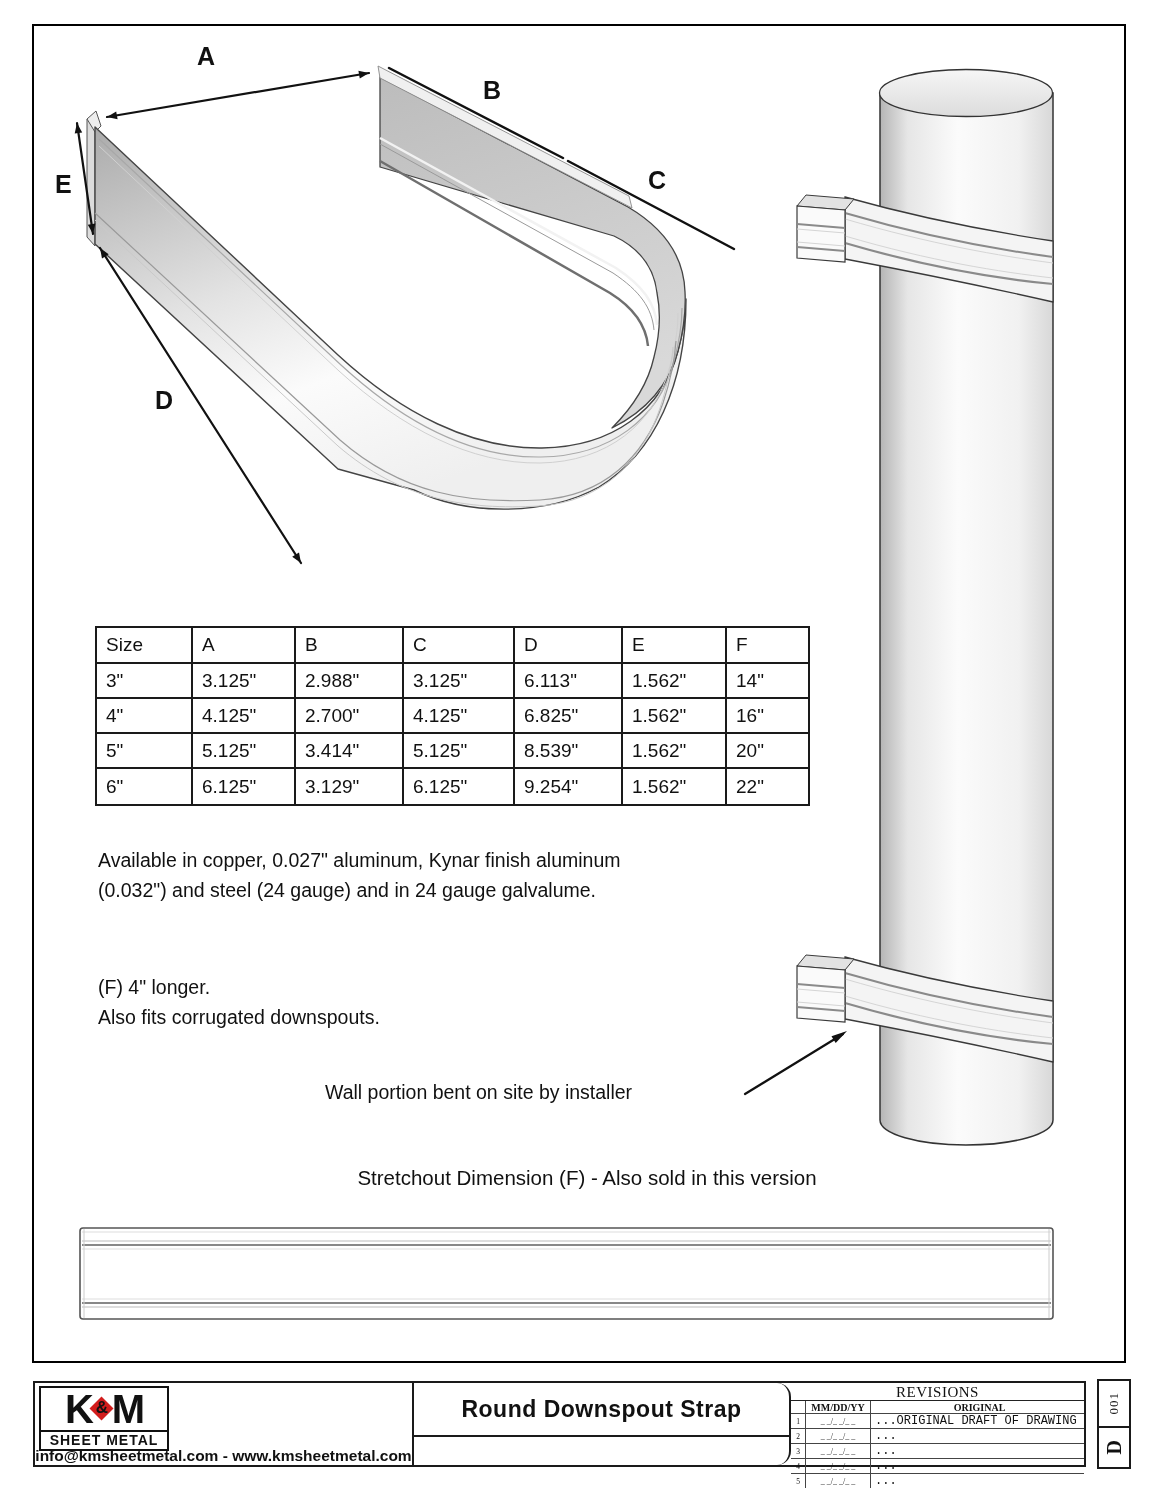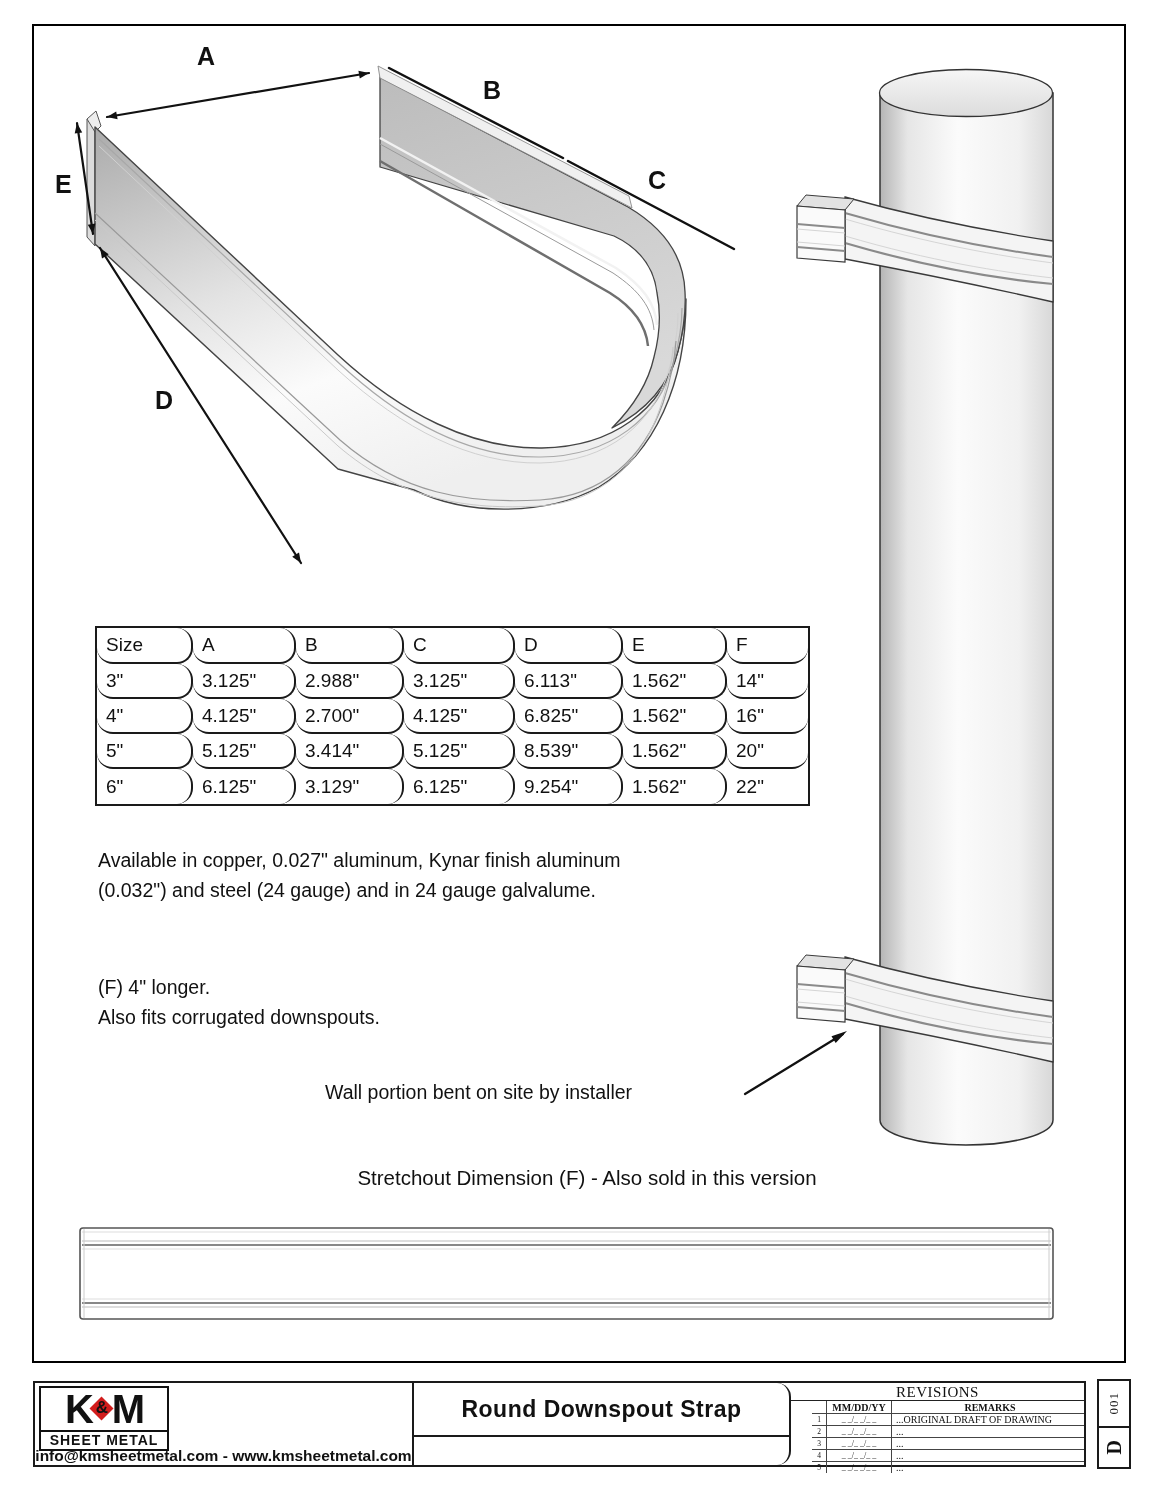--- a/index.html
+++ b/index.html
@@ -9,21 +9,21 @@
   .dim-label{position:absolute;font-size:25px;font-weight:600;letter-spacing:1px;color:#111;}
   
   .note{position:absolute;font-size:19.5px;line-height:30px;font-weight:500;white-space:nowrap;}
   .callout{position:absolute;font-size:19.5px;font-weight:500;white-space:nowrap;}
   .caption{position:absolute;font-size:20.5px;font-weight:500;text-align:center;white-space:nowrap;}
   
   .dim-table{position:absolute;left:95px;top:626px;border:2px solid #1a1a1a;display:grid;
     grid-template-columns:96px 103px 108px 111px 108px 104px 81px;
     grid-template-rows:36px 35px 35px 35px 35px;background:#fff;}
   .dim-table .cell{border-right:2px solid #1a1a1a;border-bottom:2px solid #1a1a1a;
-    font-size:19px;font-weight:500;display:flex;align-items:center;padding-left:9px;white-space:nowrap;border-radius:16px;}
+    font-size:19px;font-weight:500;display:flex;align-items:center;padding-left:9px;white-space:nowrap;}
   .dim-table .cell.last-col{border-right:none;}
   .dim-table .cell.last-row{border-bottom:none;}
   
   .tblock{position:absolute;left:33px;top:1381px;width:1049px;height:82px;border:2px solid #1a1a1a;background:#fff;}
   .tb-left{position:absolute;left:0;top:0;width:377px;height:82px;border-right:2px solid #1a1a1a;}
   .logo-box{position:absolute;left:4px;top:3px;width:126px;height:61px;border:2px solid #111;display:flex;flex-direction:column;}
   .logo-letters{flex:1;display:flex;align-items:center;justify-content:center;gap:0px;}
   .logo-k,.logo-m{font-size:40px;font-weight:800;line-height:34px;letter-spacing:-2px;}
   .amp-wrap{position:relative;width:24px;height:24px;margin:0 -2px;}
   .amp-diamond{position:absolute;left:3px;top:3px;width:17px;height:17px;background:#d21c1c;transform:rotate(45deg);}
@@ -33,29 +33,29 @@
   .addr .a1{font-size:20.5px;font-weight:700;line-height:22px;}
   .addr .a2{font-size:20.5px;font-weight:700;line-height:22px;}
   .addr .a3{font-size:17px;font-weight:600;line-height:19px;}
   .contact{position:absolute;left:0;bottom:0;width:100%;text-align:center;font-size:15.5px;font-weight:600;white-space:nowrap;}
   .tb-mid{position:absolute;left:379px;top:0;width:375px;height:82px;border-right:2px solid #1a1a1a;border-radius:14px;}
   .tb-title{height:52px;border-bottom:2px solid #1a1a1a;display:flex;align-items:center;justify-content:center;
     font-size:23px;font-weight:700;letter-spacing:.5px;}
   .revs{position:absolute;left:756px;top:0;width:293px;height:82px;font-family:"Liberation Serif",serif;
     display:grid;grid-template-rows:18px 13px repeat(5,1fr);}
   .rev-head{border-bottom:1.5px solid #222;text-align:center;font-size:15px;letter-spacing:.5px;line-height:18px;}
-  .rev-sub,.rev-row{display:grid;grid-template-columns:15px 65px 1fr;border-bottom:1px solid #444;margin-left:21px;}
+  .rev-sub,.rev-row{display:grid;grid-template-columns:15px 65px 1fr;border-bottom:1px solid #444;}
   .rev-row:last-child{border-bottom:none;}
   .rev-sub > div,.rev-row > div{border-right:1px solid #444;display:flex;align-items:center;justify-content:center;overflow:hidden;}
   .rev-sub > div:last-child,.rev-row > div:last-child{border-right:none;justify-content:flex-start;padding-left:4px;}
   .rev-sub{font-size:10px;font-weight:600;}
   .rev-sub .no-r{border-right:1px solid #444;}
   .rev-num{font-size:7.5px;}
   .rev-date{font-size:8px;letter-spacing:0px;white-space:nowrap;}
-  .rev-rem{font-size:10px;white-space:nowrap;}
+  .rev-rem{font-size:12px;white-space:nowrap;font-family:Liberation Mono, monospace;}
   .sheet-id{position:absolute;left:1097px;top:1379px;width:30px;height:86px;border:2px solid #1a1a1a;background:#fff;
     display:flex;flex-direction:column;font-family:"Liberation Serif",serif;}
   .sid-top{flex:1.15;border-bottom:2px solid #1a1a1a;display:flex;align-items:center;justify-content:center;}
   .sid-bot{flex:1;display:flex;align-items:center;justify-content:center;}
   .vtext{writing-mode:vertical-rl;transform:rotate(180deg);font-size:13px;letter-spacing:1px;}
   .vtext-d{writing-mode:vertical-rl;transform:rotate(180deg);font-size:20px;font-weight:700;}
 </style>
 </head>
 <body>
 
@@ -258,21 +258,21 @@
 
   <div class="tb-mid">
     <div class="tb-title">Round Downspout Strap</div>
   </div>
 
   <div class="revs">
     <div class="rev-head">REVISIONS</div>
     <div class="rev-sub">
       <div class="no-r"></div>
       <div>MM/DD/YY</div>
-      <div style="justify-content:center;">REMARKS</div>
+      <div style="justify-content:center;">ORIGINAL</div>
     </div>
     <div class="rev-row">
       <div class="rev-num">1</div>
       <div class="rev-date">_ _/_ _/_ _</div>
       <div class="rev-rem">...ORIGINAL DRAFT OF DRAWING</div>
     </div>
     <div class="rev-row">
       <div class="rev-num">2</div>
       <div class="rev-date">_ _/_ _/_ _</div>
       <div class="rev-rem">...</div>

